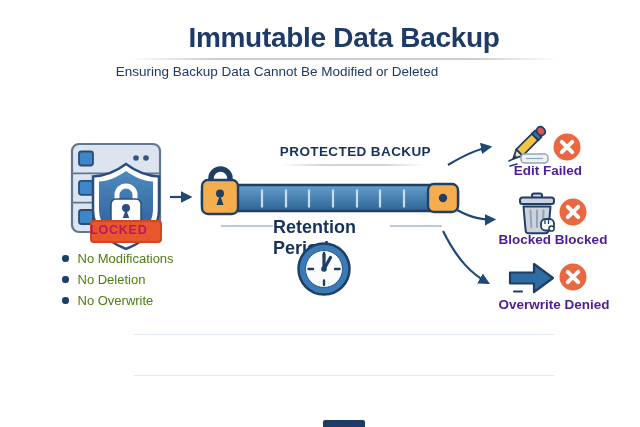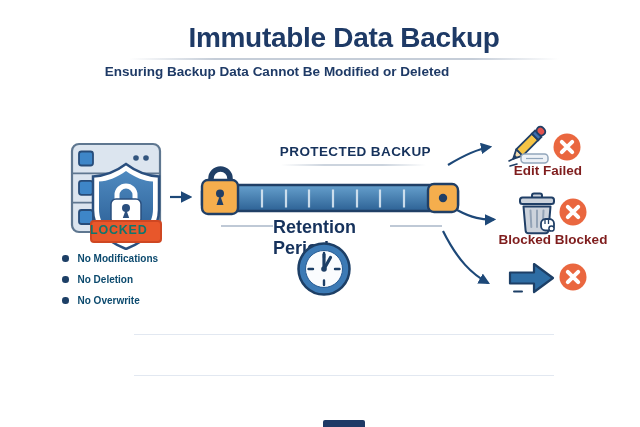--- a/index.html
+++ b/index.html
@@ -3,35 +3,35 @@
 <meta charset="utf-8">
 <style>
   html,body{margin:0;padding:0;background:#fff;}
   .stage{position:relative;width:640px;height:427px;background:#ffffff;overflow:hidden;
          font-family:"Liberation Sans",sans-serif;margin-left:24px;}
   .abs{position:absolute;}
   .title{top:22px;left:0;width:640px;text-align:center;font-size:28px;font-weight:bold;
          color:#1e3a66;letter-spacing:-0.3px;}
   .title-divider{top:58px;left:105px;width:430px;height:2px;
          background:linear-gradient(90deg,rgba(197,205,216,0),#c5cdd8 20%,#c5cdd8 80%,rgba(197,205,216,0));}
-  .subtitle{top:64px;left:0;width:506px;text-align:center;font-size:13.5px;font-weight:bold;color:#1e3a66;}
+  .subtitle{top:64px;left:0;width:506px;text-align:center;font-size:13.5px;font-weight:normal;color:#1e3a66;}
   .protected-label{top:144px;left:207px;width:200px;text-align:right;font-size:13.5px;
          font-weight:bold;color:#16325c;letter-spacing:0.4px;}
   .protected-underline{top:164px;left:257px;width:145px;height:1.5px;
          background:linear-gradient(90deg,rgba(205,213,223,0),#ccd4de 30%,#ccd4de 70%,rgba(205,213,223,0));}
   .retention-label{top:217px;left:249px;width:118px;font-size:18px;
          font-weight:bold;color:#16325c;}
   .ret-line{top:225px;width:52px;height:1.5px;background:#bfc9d6;}
   .locked-label{top:223px;left:66px;width:52px;text-align:center;font-size:12.5px;
-         font-weight:bold;color:#0f766e;letter-spacing:0.8px;}
+         font-weight:bold;color:#be185d;letter-spacing:0.8px;}
   .bullets{top:248px;left:38px;width:170px;}
   .bullet-row{display:flex;align-items:center;height:21px;}
   .bullet-dot{width:6.5px;height:6.5px;border-radius:50%;background:#1d3f66;margin-right:9px;flex:0 0 auto;}
-  .bullet-text{font-size:10px;font-weight:bold;color:#0c4a6e;white-space:nowrap;}
-  .outcome-label{text-align:center;font-size:13.5px;font-weight:bold;color:#7f1d1d;white-space:nowrap;}
+  .bullet-text{font-size:13px;font-weight:normal;color:#4d7c0f;white-space:nowrap;}
+  .outcome-label{text-align:center;font-size:13.5px;font-weight:bold;color:#4c1d95;white-space:nowrap;}
   .banner-line{left:110px;width:420px;height:1px;background:#e2e8f1;}
   .banner{top:339px;left:102px;width:436px;height:31px;border-radius:3px;
          background:linear-gradient(180deg,#f7f9fc,#e7ecf5);
          box-shadow:0 1px 1px rgba(180,192,210,0.35);}
   .banner-text{width:100%;text-align:center;font-size:15px;font-weight:bold;font-style:italic;
          color:#16325c;line-height:31px;}
   .bottom-mark{top:420px;left:299px;width:42px;height:7px;background:#1e3a66;border-radius:2px 2px 0 0;}
   svg{display:block;}
 </style>
 </head>
@@ -169,18 +169,19 @@
   <div class="abs outcome-label" style="left:470px;top:232px;width:118px;">Blocked Blocked</div>
 
   <svg class="abs" style="left:483px;top:259px;" width="50" height="38" viewBox="0 0 50 38">
     <path d="M3,13.5 H27 V5 L46,19 L27,33 V24.5 H3 Z" fill="#2e6da4" stroke="#1d3f66" stroke-width="2.2" stroke-linejoin="round"></path>
     <path d="M7,32.5 H15" stroke="#1d3f66" stroke-width="2" stroke-linecap="round"></path>
   </svg>
   <svg class="abs" style="left:534px;top:262px;" width="30" height="30" viewBox="0 0 30 30">
     <circle cx="15" cy="15" r="13.5" fill="#ea673f"></circle>
     <path d="M9.8,9.8 L20.2,20.2 M20.2,9.8 L9.8,20.2" stroke="#ffffff" stroke-width="4" stroke-linecap="round"></path>
   </svg>
+  <div class="abs outcome-label" style="left:465px;top:297px;width:130px;">Overwrite Denied</div>
 
   <div class="abs banner-line" style="top:334px;"></div>
   <div class="abs banner-line" style="top:375px;"></div>
 
   <div class="abs bottom-mark"></div>
 </div>
 
 </body></html>

